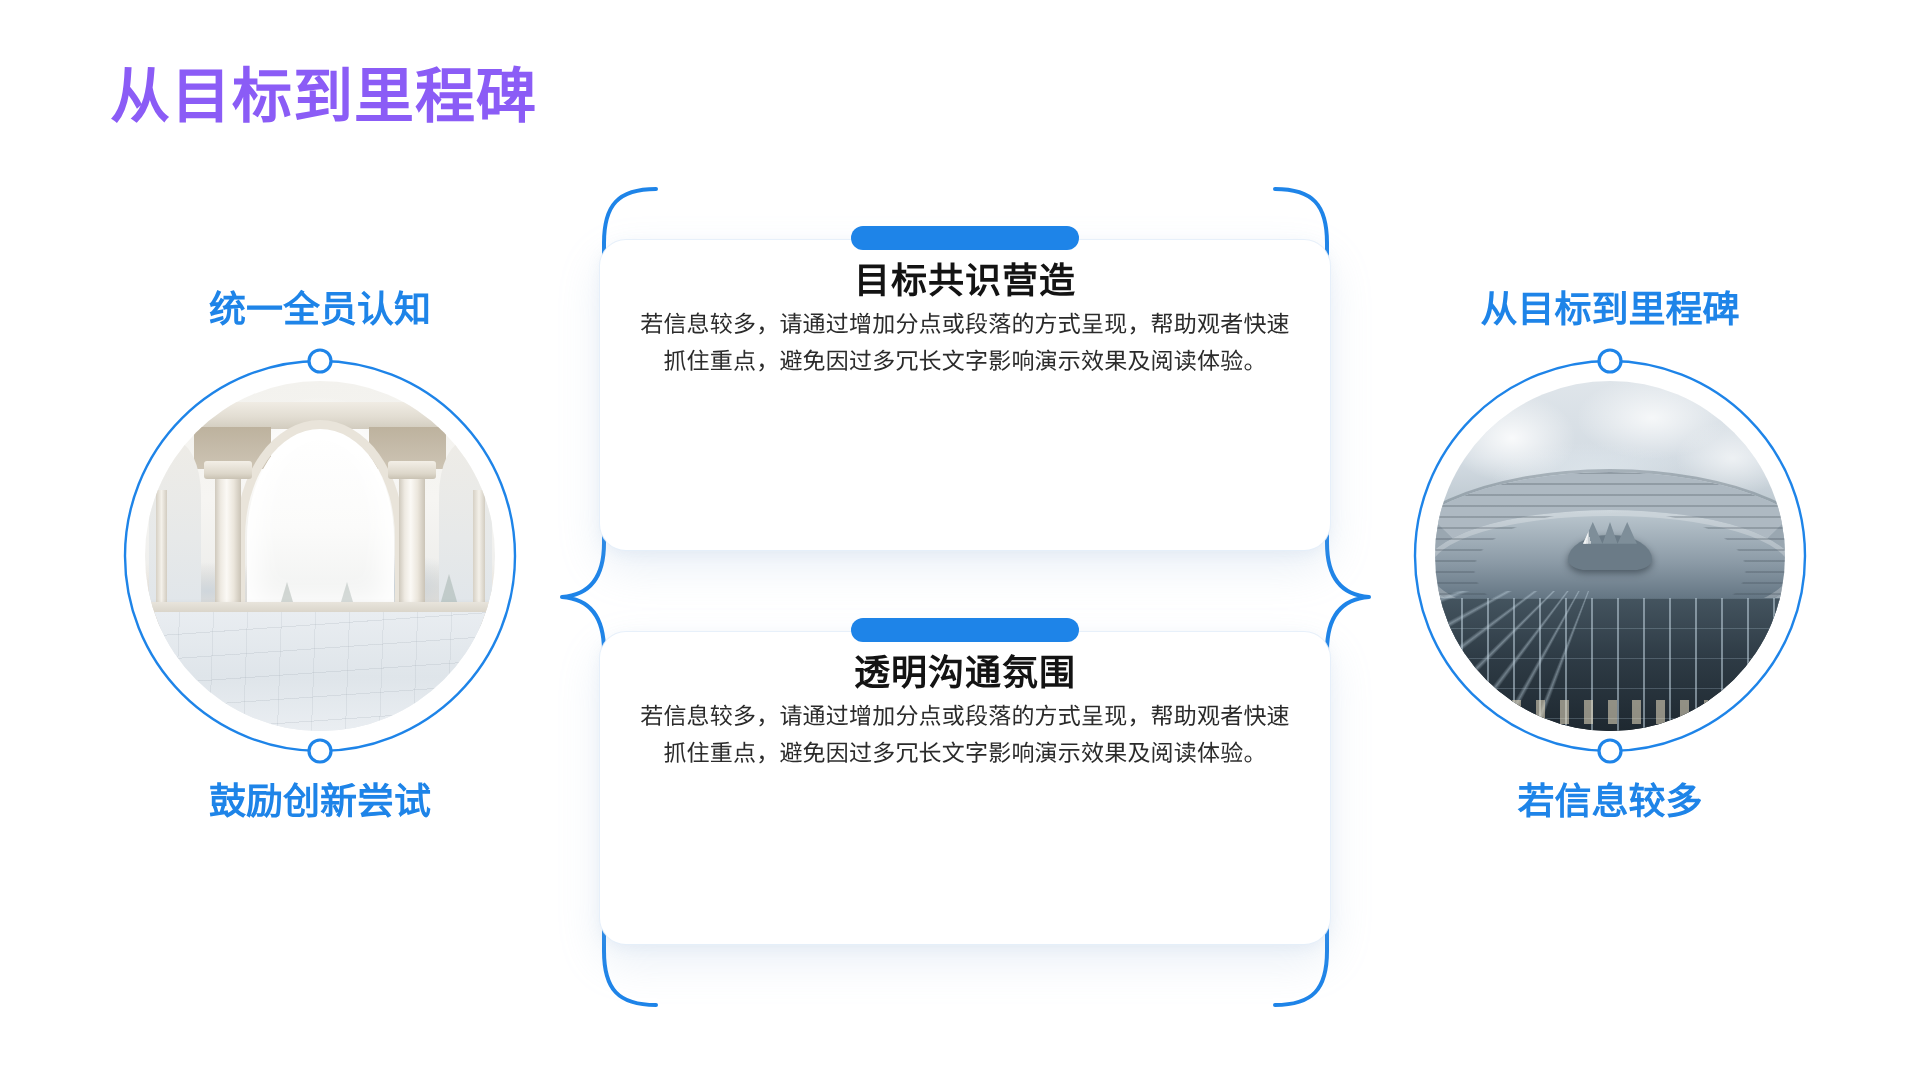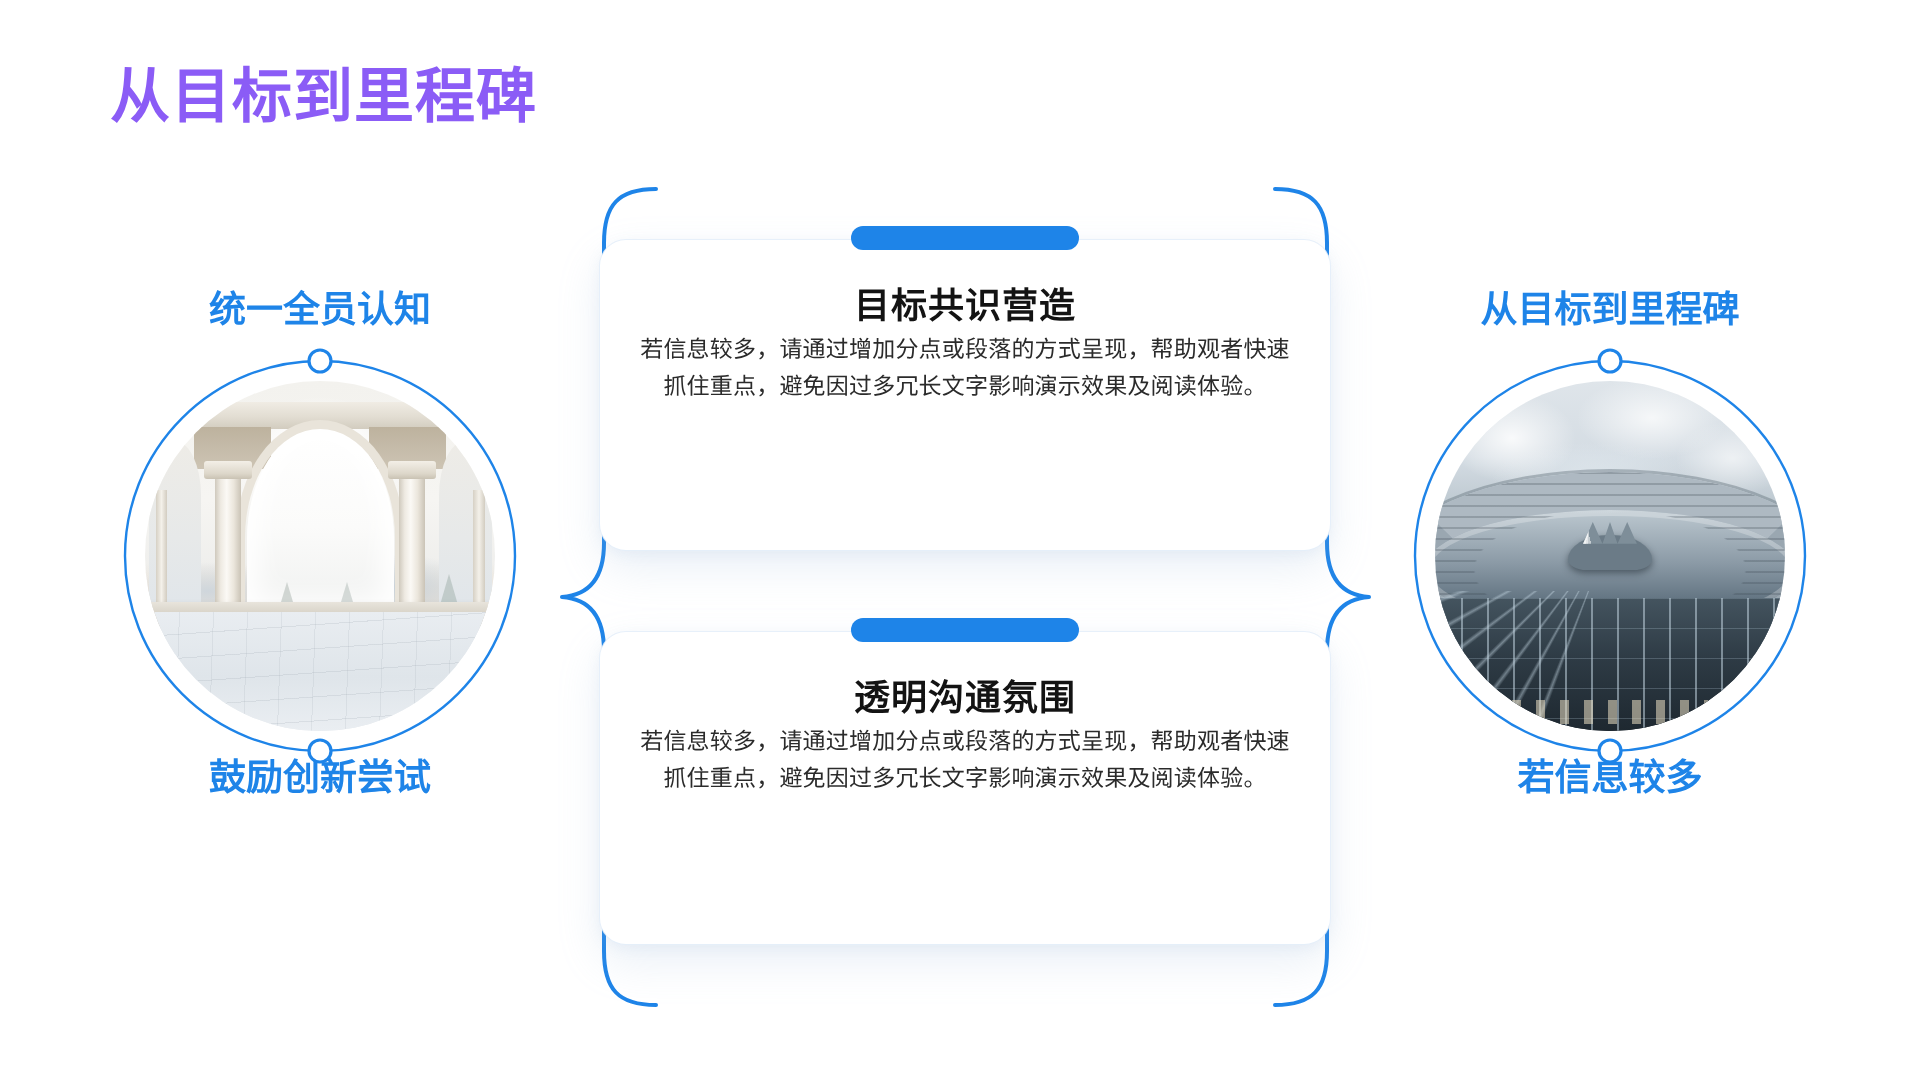--- a/index.html
+++ b/index.html
@@ -42,21 +42,21 @@
   .side-label {
     width: 100%;
     text-align: center;
     font-size: 37px;
     font-weight: bold;
     color: #1E84E8;
     line-height: 1.2;
     white-space: nowrap;
   }
   .side-label.top    { margin-bottom: 24px; }
-  .side-label.bottom { }
+  .side-label.bottom { margin-top: 24px; }
 
   
   .circle-block {
     position: relative;
     width: 400px;
     height: 400px;
   }
 
   
   .ring-svg {
@@ -387,21 +387,21 @@
     top: -14px;
     left: 50%;
     transform: translateX(-50%);
     width: 228px;
     height: 24px;
     border-radius: 14px;
     background: #1E84E8;
   }
 
   .card-title {
-    margin-top: 44px;
+    margin-top: 19px;
     text-align: center;
     font-size: 36px;
     font-weight: bold;
     color: #131313;
     letter-spacing: 1px;
     line-height: 1.2;
   }
 
   .card-body {
     margin: 4px auto 0;

